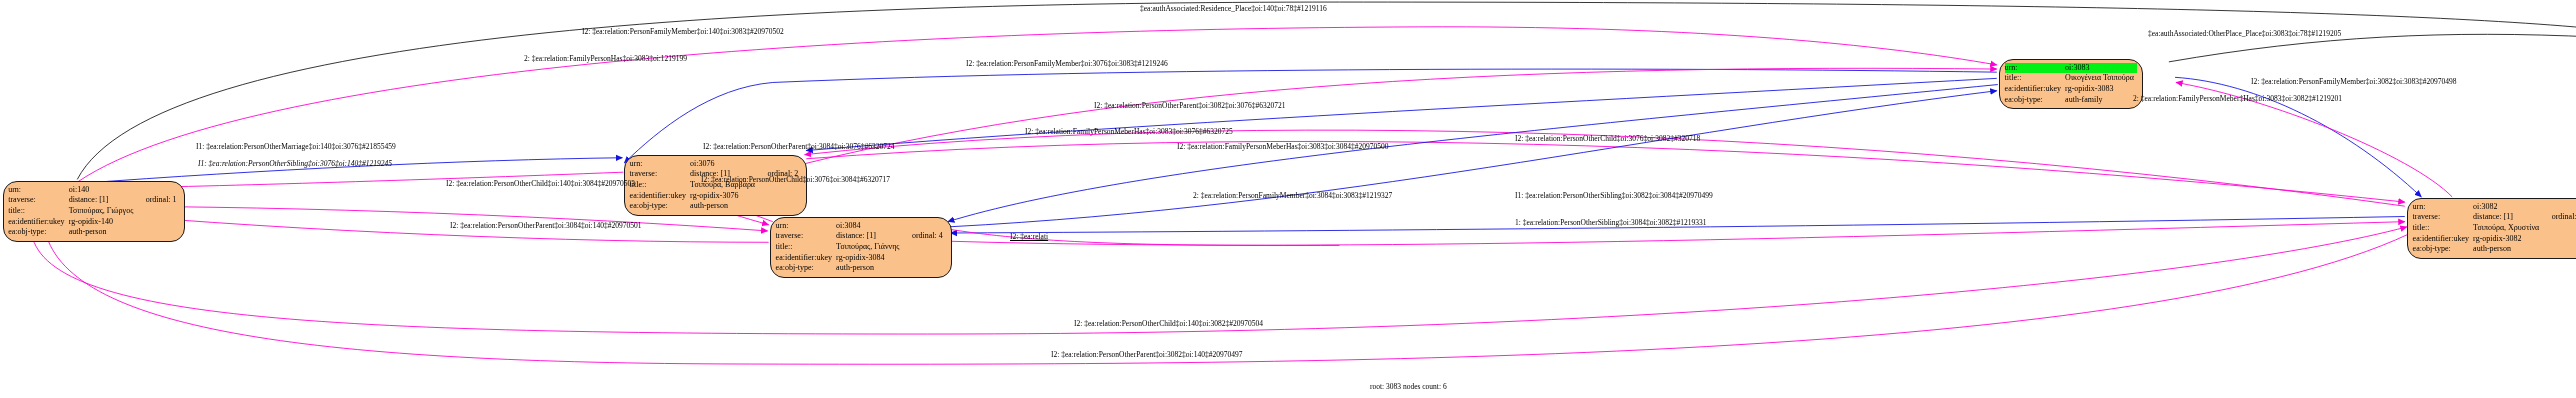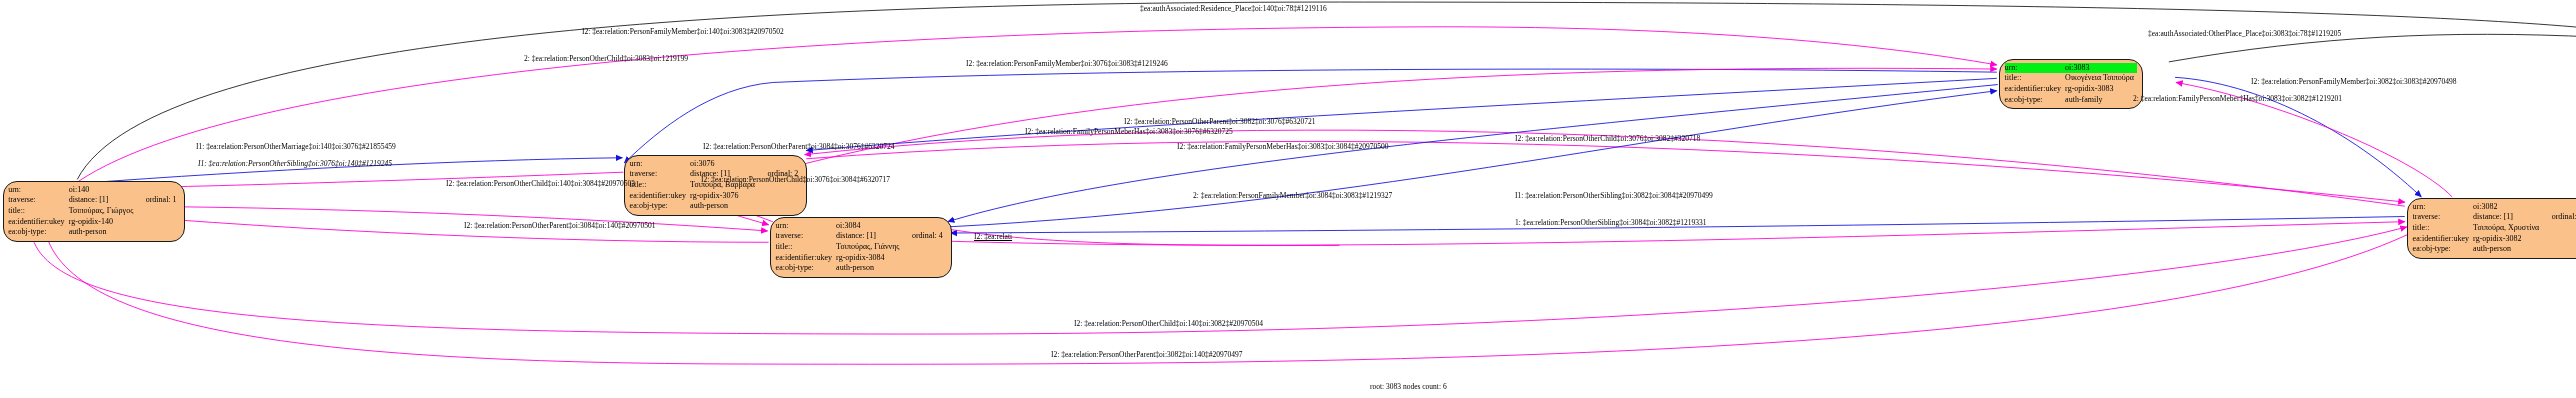--- a/index.html
+++ b/index.html
@@ -262,37 +262,37 @@
         <td>ea:obj-type:</td>
         <td class="val">auth-family</td>
       </tr>
     </tbody>
       </table>
   </div>
 
   <div class="elabel" style="left:1140px;top:5.2px;">‡ea:authAssociated:Residence_Place‡oi:140‡oi:78‡#1219116</div>
   <div class="elabel" style="left:582px;top:28px;">I2: ‡ea:relation:PersonFamilyMember‡oi:140‡oi:3083‡#20970502</div>
   <div class="elabel" style="left:2148px;top:30px;">‡ea:authAssociated:OtherPlace_Place‡oi:3083‡oi:78‡#1219205</div>
-  <div class="elabel" style="left:524px;top:55px;">2: ‡ea:relation:PersonOtherChild‡oi:3083‡oi:1219199</div>
+  <div class="elabel" style="left:524px;top:55px;">2: ‡ea:relation:FamilyPersonHas‡oi:3083‡oi:1219199</div>
   <div class="elabel" style="left:950px;top:60px;padding-left:16px;">I2: ‡ea:relation:PersonFamilyMember‡oi:3076‡oi:3083‡#1219246</div>
   <div class="elabel" style="left:2133px;top:95px;">2: ‡ea:relation:FamilyPersonMeber‡Has‡oi:3083‡oi:3082‡#1219201</div>
   <div class="elabel" style="left:2251px;top:78px;">I2: ‡ea:relation:PersonFamilyMember‡oi:3082‡oi:3083‡#20970498</div>
-  <div class="elabel" style="left:1124px;top:102px;margin-top:16px;">I2: ‡ea:relation:PersonOtherParent‡oi:3082‡oi:3076‡#6320721</div>
+  <div class="elabel" style="left:1094px;top:102px;">I2: ‡ea:relation:PersonOtherParent‡oi:3082‡oi:3076‡#6320721</div>
   <div class="elabel" style="left:196px;top:143px;">I1: ‡ea:relation:PersonOtherMarriage‡oi:140‡oi:3076‡#21855459</div>
   <div class="elabel" style="left:1025px;top:128px;">I2: ‡ea:relation:FamilyPersonMeberHas‡oi:3083‡oi:3076‡#6320725</div>
   <div class="elabel" style="left:1515px;top:135px;">I2: ‡ea:relation:PersonOtherChild‡oi:3076‡oi:3082‡#320718</div>
   <div class="elabel" style="left:703px;top:143px;">I2: ‡ea:relation:PersonOtherParent‡oi:3084‡oi:3076‡#6320724</div>
   <div class="elabel" style="left:1177px;top:143px;">I2: ‡ea:relation:FamilyPersonMeberHas‡oi:3083‡oi:3084‡#20970500</div>
   <div class="elabel" style="left:198px;top:160px;font-style:italic;">I1: ‡ea:relation:PersonOtherSibling‡oi:3076‡oi:140‡#1219245</div>
   <div class="elabel" style="left:701px;top:176px;">I2: ‡ea:relation:PersonOtherChild‡oi:3076‡oi:3084‡#6320717</div>
   <div class="elabel" style="left:446px;top:180px;">I2: ‡ea:relation:PersonOtherChild‡oi:140‡oi:3084‡#20970503</div>
   <div class="elabel" style="left:1193px;top:192px;">2: ‡ea:relation:PersonFamilyMember‡oi:3084‡oi:3083‡#1219327</div>
   <div class="elabel" style="left:1515px;top:192px;">I1: ‡ea:relation:PersonOtherSibling‡oi:3082‡oi:3084‡#20970499</div>
   <div class="elabel" style="left:1515px;top:219px;">1: ‡ea:relation:PersonOtherSibling‡oi:3084‡oi:3082‡#1219331</div>
-  <div class="elabel" style="left:464px;top:222px;">I2: ‡ea:relation:PersonOtherParent‡oi:3084‡oi:140‡#20970501</div>
+  <div class="elabel" style="left:450px;top:222px;">I2: ‡ea:relation:PersonOtherParent‡oi:3084‡oi:140‡#20970501</div>
   <div class="elabel" style="left:1051px;top:320px;margin-left:23px;">I2: ‡ea:relation:PersonOtherChild‡oi:140‡oi:3082‡#20970504</div>
   <div class="elabel" style="left:1051px;top:351px;">I2: ‡ea:relation:PersonOtherParent‡oi:3082‡oi:140‡#20970497</div>
-  <div class="elabel" style="left:974px;top:233px;text-decoration:underline;">I2: ‡ea:relati</div>
+  <div class="elabel" style="left:1010px;top:233px;text-decoration:underline;">I2: ‡ea:relati</div>
 
   <div class="footer" style="left:1370px;top:382px;">root: 3083 nodes count: 6</div>
 
 </div>
 
 
 </body></html>

